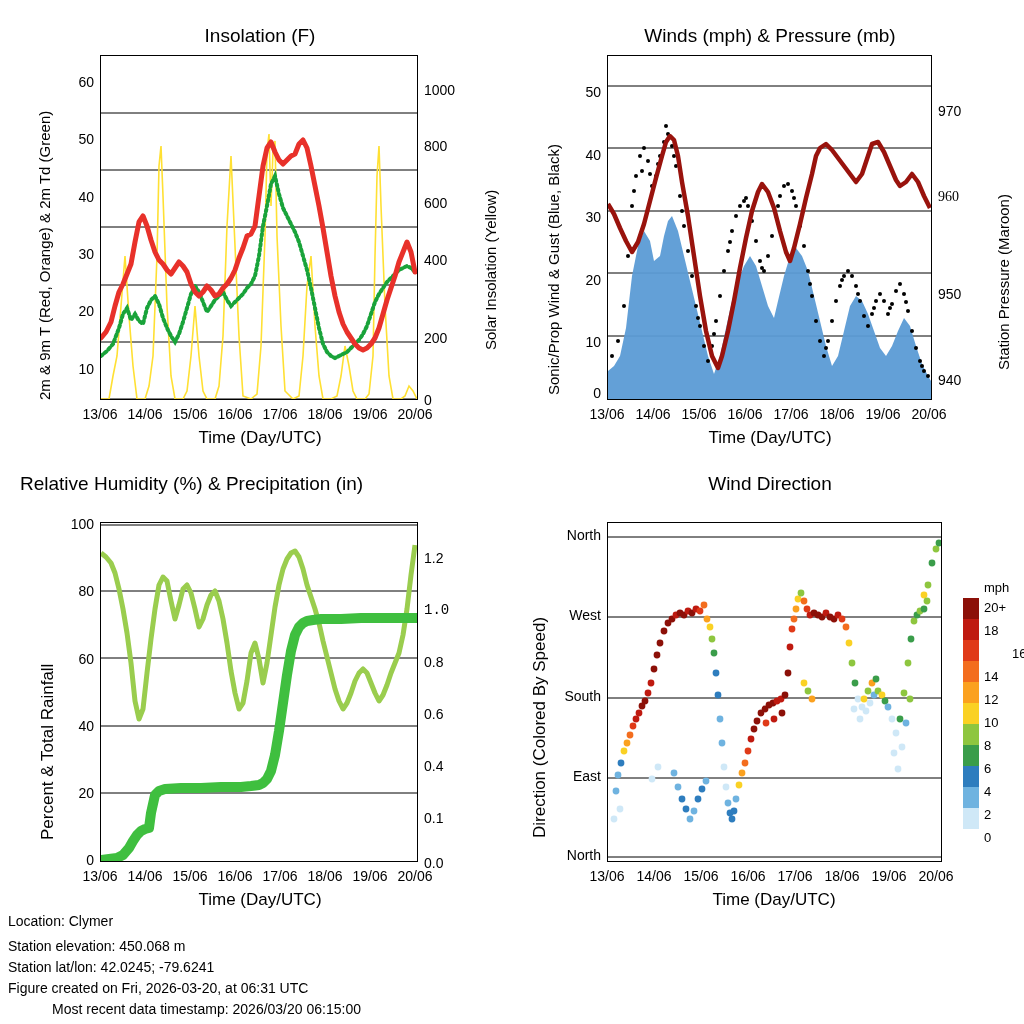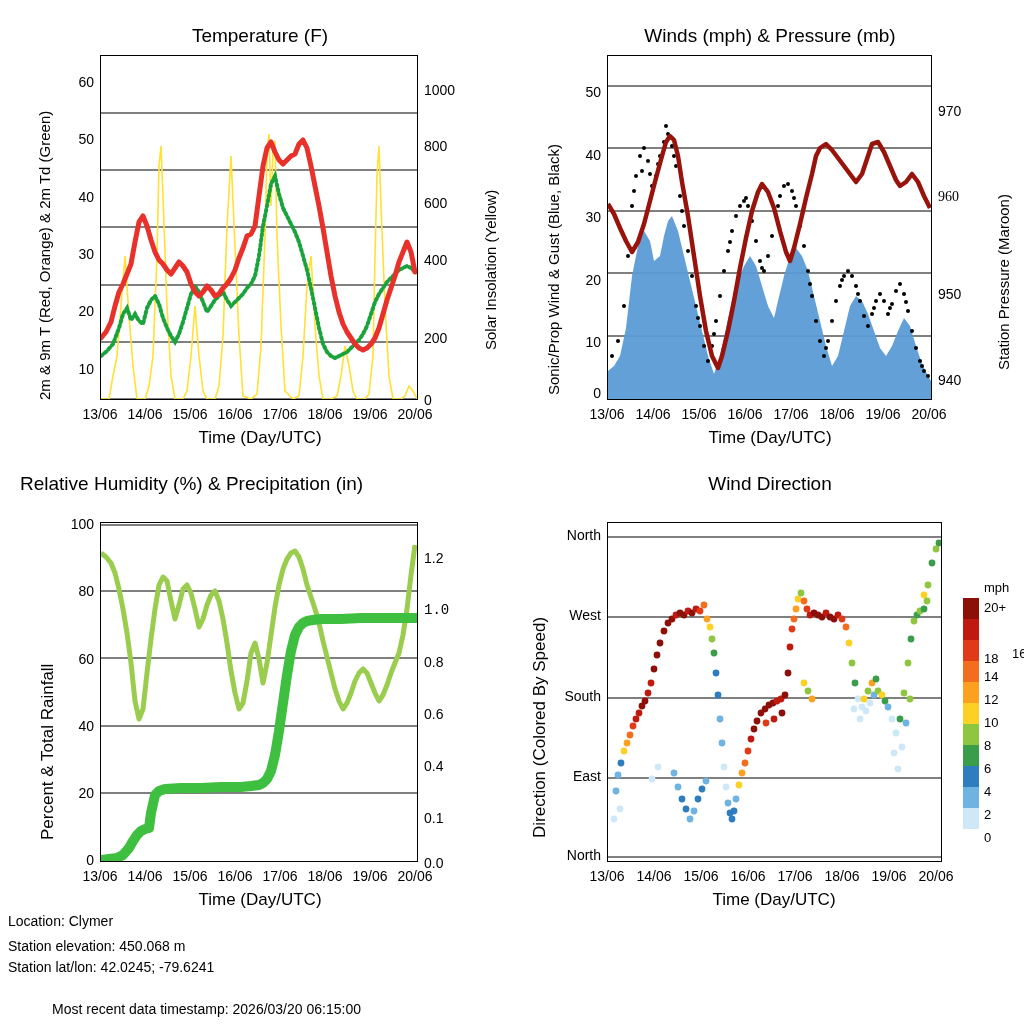--- a/index.html
+++ b/index.html
@@ -98,21 +98,21 @@
     font-size: 13px;
   }
   svg { display: block; }
 </style>
 </head>
 <body>
 
 <div class="page">
 
   <div class="panel">
-    <div class="panel-title" style="left:60px; top:25px; width:400px; position:absolute;">Temperature (F)</div>
+    <div class="panel-title" style="left:60px; top:25px; width:400px; position:absolute;">Insolation (F)</div>
 
     <div class="plotbox" style="left:100px; top:55px; width:318px; height:345px;">
       <svg width="316" height="343" viewBox="0 0 316 343" preserveAspectRatio="none">
 
         <g stroke="#000" stroke-width="1">
           <line x1="0" y1="286" x2="316" y2="286"></line>
           <line x1="0" y1="229" x2="316" y2="229"></line>
           <line x1="0" y1="171" x2="316" y2="171"></line>
           <line x1="0" y1="114" x2="316" y2="114"></line>
           <line x1="0" y1="57" x2="316" y2="57"></line>
@@ -529,21 +529,21 @@
 
     <div class="axis-label-x" style="left:674px; top:890px; width:200px;">Time (Day/UTC)</div>
     <div class="axis-label-y" style="left:530px; top:838px; font-size:17px;">Direction (Colored By Speed)</div>
 
     <div class="legend-title" style="left:984px; top:580px;">mph</div>
 
     <div class="legend-swatch" style="left:963px; top:598px; background:#8c1008;"></div>
     <div class="legend-lbl" style="left:984px; top:600px;">20+</div>
 
     <div class="legend-swatch" style="left:963px; top:619px; background:#bf1a10;"></div>
-    <div class="legend-lbl" style="left:984px; top:651px;">18</div>
+    <div class="legend-lbl" style="left:984px; top:623px;">18</div>
 
     <div class="legend-swatch" style="left:963px; top:640px; background:#e03a18;"></div>
     <div class="legend-lbl" style="left:1012px; top:646px;">16</div>
 
     <div class="legend-swatch" style="left:963px; top:661px; background:#f36d1e;"></div>
     <div class="legend-lbl" style="left:984px; top:669px;">14</div>
 
     <div class="legend-swatch" style="left:963px; top:682px; background:#fba11f;"></div>
     <div class="legend-lbl" style="left:984px; top:692px;">12</div>
 
@@ -562,16 +562,17 @@
     <div class="legend-swatch" style="left:963px; top:787px; background:#6fb3e0;"></div>
     <div class="legend-lbl" style="left:984px; top:807px;">2</div>
 
     <div class="legend-swatch" style="left:963px; top:808px; background:#cfe8f7;"></div>
     <div class="legend-lbl" style="left:984px; top:830px;">0</div>
   </div>
 
   <div class="footer" style="left:8px; top:876px;margin-top:36px;">Location: Clymer</div>
   <div class="footer" style="left:8px; top:937px;">Station elevation: 450.068 m</div>
   <div class="footer" style="left:8px; top:958px;">Station lat/lon: 42.0245; -79.6241</div>
+  <div class="footer" style="left:8px; top:979px;">Figure created on Fri, 2026-03-20, at 06:31 UTC</div>
   <div class="footer" style="left:8px; top:1000px;margin-left:44px;">Most recent data timestamp: 2026/03/20 06:15:00</div>
 
 
 </div>
 
 </body></html>

